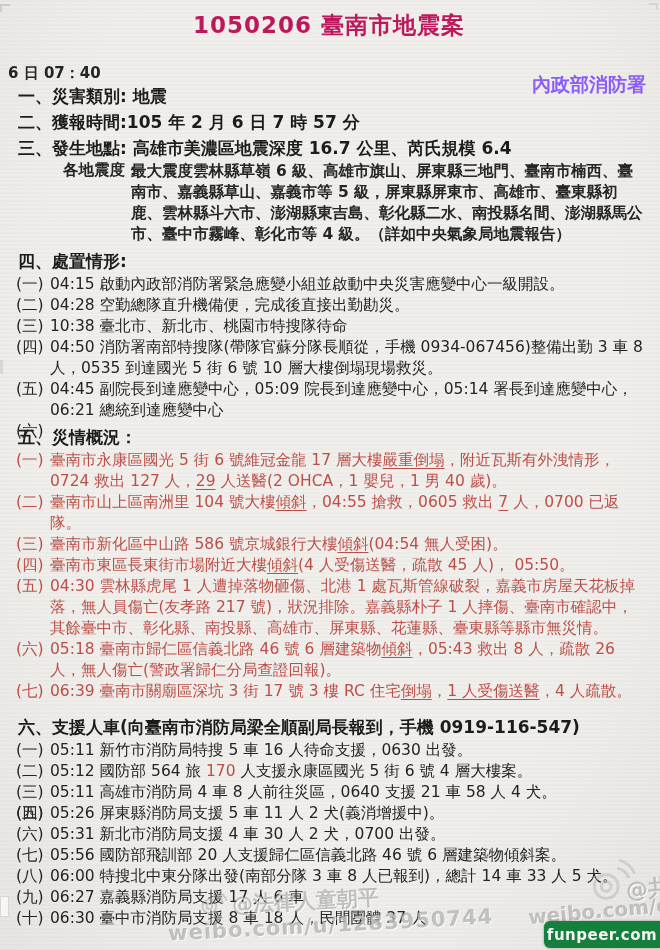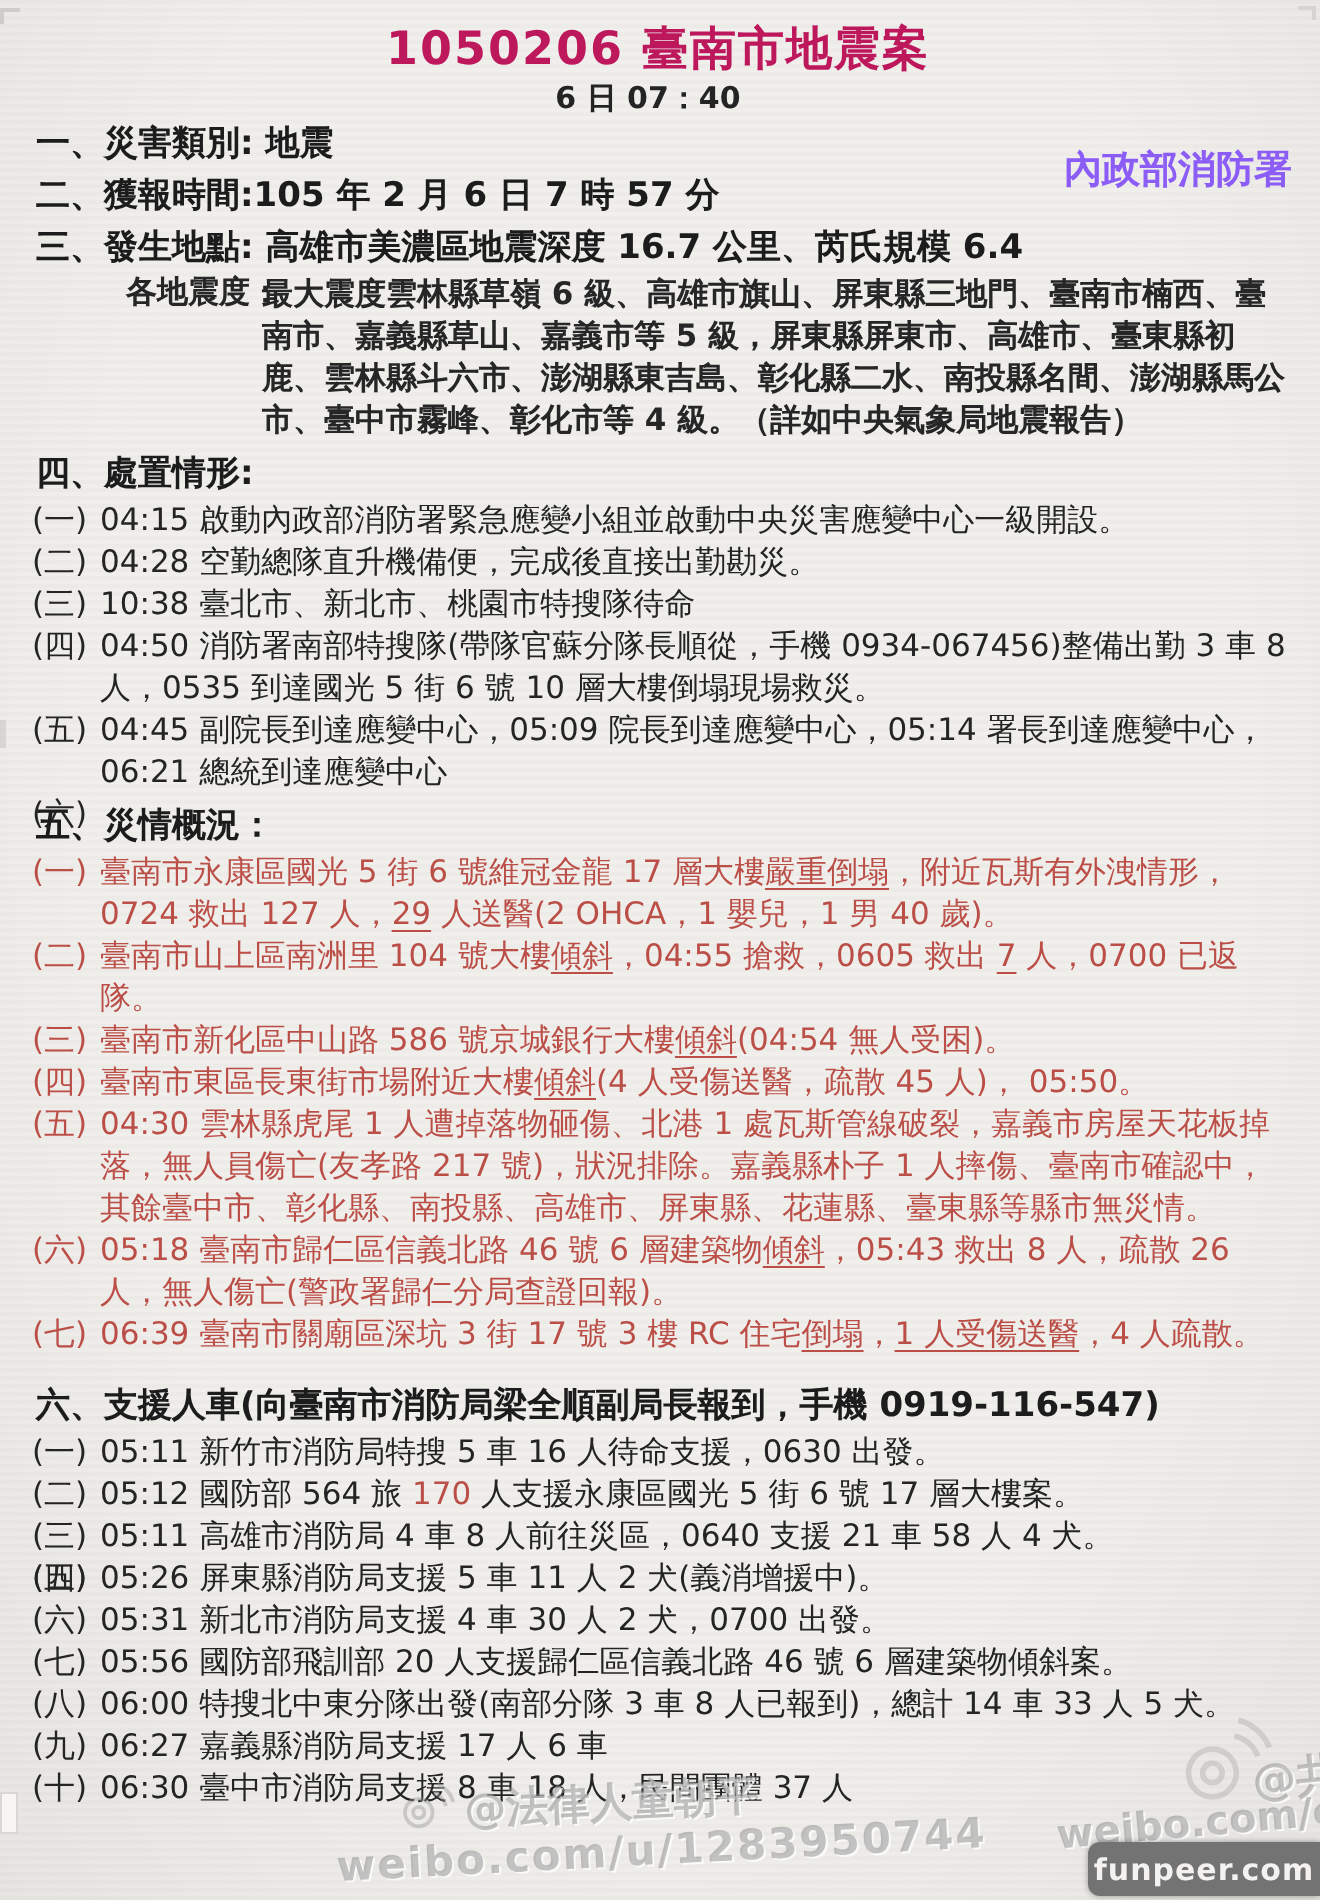--- a/index.html
+++ b/index.html
@@ -10,21 +10,21 @@
     overflow:hidden;
     background:
       repeating-linear-gradient(0deg, rgba(0,0,0,.015) 0 2px, rgba(255,255,255,.02) 2px 4px),
       radial-gradient(ellipse at 50% 40%, #f0efec 60%, #e7e5e1 100%);
     background-color:#edebe8;
     font-family:"DejaVu Sans", sans-serif;
     color:#242424;
   }
   .page { position:relative; padding:6px 10px 0 8px; }
   .title { text-align:center; font-size:23px; font-weight:bold; letter-spacing:1px; line-height:30px; margin-top:4px; color:#be185d; }
-  .time  { text-align:center; padding-right:10px; font-size:15px; font-weight:bold; margin-top:0; line-height:19px; }
+  .time  { text-align:left; padding-right:10px; font-size:15px; font-weight:bold; margin-top:24px; line-height:19px; }
   .agency{ position:absolute; right:14px; top:72px; font-size:19px; font-weight:bold; color:#8b5cf6; }
   .sec   { position:relative; padding-left:44px; font-size:17px; font-weight:bold; line-height:26px; color:#1c1c1c; }
   .sec .smark { position:absolute; left:10px; }
   .subpara { position:relative; padding-left:123px; font-size:15.5px; font-weight:bold; line-height:21px; color:#262626; padding-right:4px; margin-bottom:2px; }
   .subpara .sublabel { position:absolute; left:55px;font-family:Liberation Mono, monospace; }
   .item  { position:relative; padding-left:42px; font-size:15.5px; line-height:21px; padding-right:4px; }
   .item .imark { position:absolute; left:8px; }
   .red   { color:#bb4f48; }
   .u     { text-decoration:underline; text-underline-offset:3px; }
   .gap   { height:12px; }
@@ -34,21 +34,21 @@
   .wm { position:absolute; color:rgba(138,138,138,.5); text-shadow:1px 1px 0 rgba(255,255,255,.75); font-weight:bold; white-space:nowrap; }
   .wm-left-row { left:198px; top:886px; transform:rotate(-3deg); font-size:21px; display:flex; align-items:center; gap:4px; }
   .wm-left-url { left:168px; top:913px; transform:rotate(-3deg); font-size:21px; letter-spacing:1px; }
   .wm-right-handle { right:-10px; top:874px; transform:rotate(-6deg); font-size:22px; }
   .wm-right-url { right:-34px; top:898px; transform:rotate(-5deg); font-size:20px; }
   .weibo-logo { display:inline-block; opacity:.55; }
   .wm-right-logo { position:absolute; right:22px; top:858px; transform:rotate(-10deg); }
 
   .badge {
     position:absolute; right:0; bottom:2px; width:116px; height:27px;
-    background:#737373; border-radius:6px 0 0 6px;
+    background:#15803d; border-radius:6px 0 0 6px;
     display:flex; align-items:center; justify-content:center;
     color:#f4f2f0; font-size:15px; font-weight:bold; letter-spacing:.5px;
     box-shadow:0 0 3px rgba(0,0,0,.35);
   }
 
   
   .art-sq { position:absolute; left:0; top:896px; width:9px; height:21px; background:#f7f6f4; border:1px solid #d9d7d4; }
   .art-tl { position:absolute; left:0; top:4px; width:10px; height:8px; border-left:2px solid #c9c7c4; border-top:2px solid #c9c7c4; opacity:.8; }
   .art-tr { position:absolute; right:2px; top:3px; width:9px; height:7px; border-right:2px solid #cfcdca; border-top:2px solid #cfcdca; opacity:.7; }
   .art-ml { position:absolute; left:0; top:360px; width:4px; height:14px; border-left:3px solid #cfcdca; opacity:.7; }
@@ -94,21 +94,21 @@
   <div class="item red"><span class="imark">(五)</span><span>04:30 雲林縣虎尾 1 人遭掉落物砸傷、北港 1 處瓦斯管線破裂，嘉義市房屋天花板掉落，無人員傷亡(友孝路 217 號)，狀況排除。嘉義縣朴子 1 人摔傷、臺南市確認中，其餘臺中市、彰化縣、南投縣、高雄市、屏東縣、花蓮縣、臺東縣等縣市無災情。</span></div>
   <div class="item red"><span class="imark">(六)</span><span>05:18 臺南市歸仁區信義北路 46 號 6 層建築物</span><span class="u">傾斜</span><span>，05:43 救出 8 人，疏散 26 人，無人傷亡(警政署歸仁分局查證回報)。</span></div>
   <div class="item red"><span class="imark">(七)</span><span>06:39 臺南市關廟區深坑 3 街 17 號 3 樓 RC 住宅</span><span class="u">倒塌</span><span>，</span><span class="u">1 人受傷送醫</span><span>，4 人疏散。</span></div>
 
   <div class="gap"></div>
 
   <div class="sec">
     <span class="smark">六、</span><span>支援人車(向臺南市消防局梁全順副局長報到，手機 0919-116-547)</span>
   </div>
   <div class="item"><span class="imark">(一)</span><span>05:11 新竹市消防局特搜 5 車 16 人待命支援，0630 出發。</span></div>
-  <div class="item"><span class="imark">(二)</span><span>05:12 國防部 564 旅 </span><span class="red">170</span><span> 人支援永康區國光 5 街 6 號 17 層大樓案。</span></div>
+  <div class="item"><span class="imark">(二)</span><span>05:12 國防部 564 旅 </span><span class="red">170</span><span> 人支援永康區國光 5 街 6 號 4 層大樓案。</span></div>
   <div class="item"><span class="imark">(三)</span><span>05:11 高雄市消防局 4 車 8 人前往災區，0640 支援 21 車 58 人 4 犬。</span></div>
   <div class="item"><span class="imark">(四)</span></div>
   <div class="item"><span class="imark">(五)</span><span>05:26 屏東縣消防局支援 5 車 11 人 2 犬(義消增援中)。</span></div>
   <div class="item"><span class="imark">(六)</span><span>05:31 新北市消防局支援 4 車 30 人 2 犬，0700 出發。</span></div>
   <div class="item"><span class="imark">(七)</span><span>05:56 國防部飛訓部 20 人支援歸仁區信義北路 46 號 6 層建築物傾斜案。</span></div>
   <div class="item"><span class="imark">(八)</span><span>06:00 特搜北中東分隊出發(南部分隊 3 車 8 人已報到)，總計 14 車 33 人 5 犬。</span></div>
   <div class="item"><span class="imark">(九)</span><span>06:27 嘉義縣消防局支援 17 人 6 車</span></div>
   <div class="item"><span class="imark">(十)</span><span>06:30 臺中市消防局支援 8 車 18 人，民間團體 37 人</span></div>
 </div>
 

